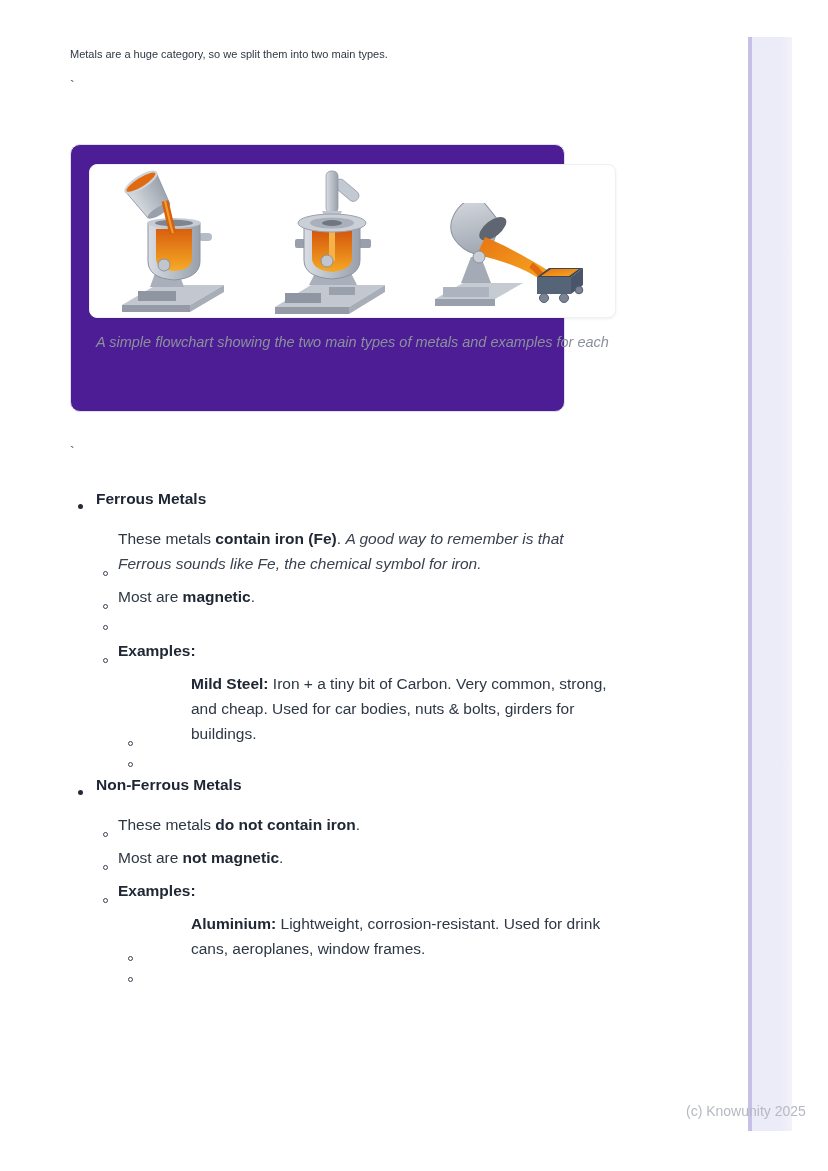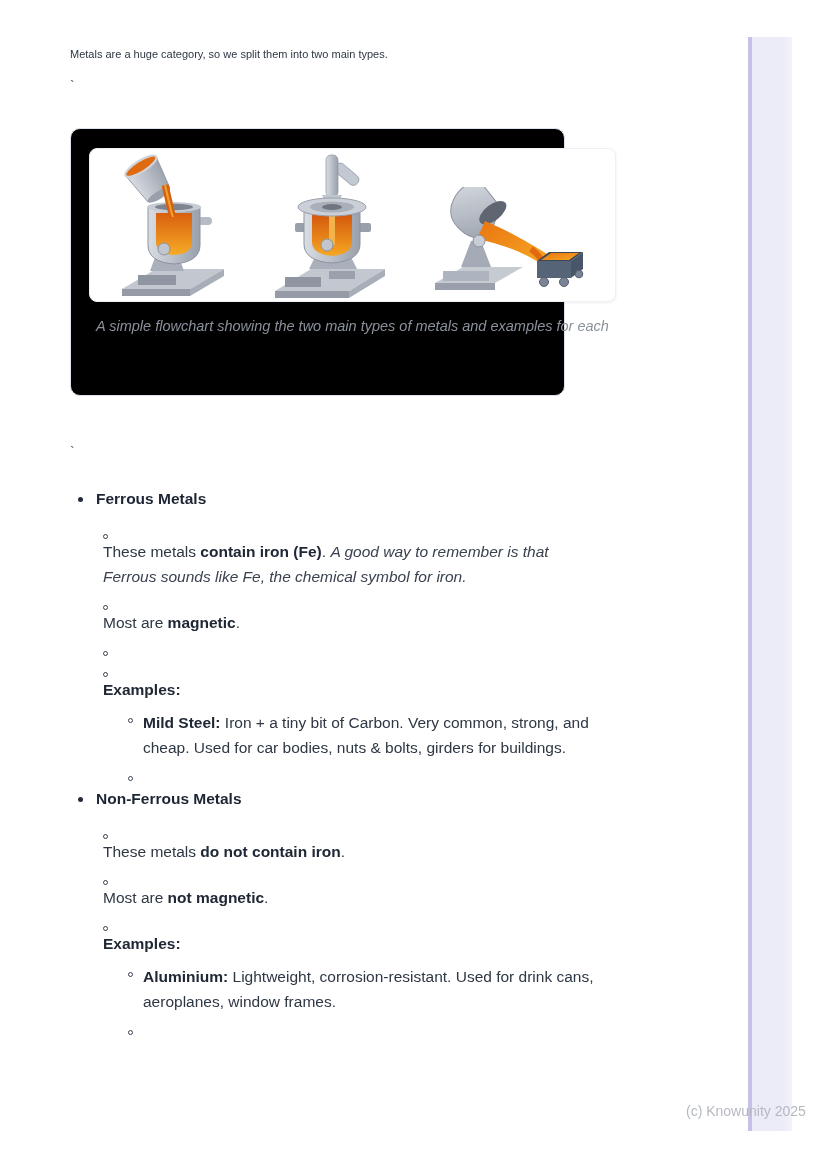--- a/index.html
+++ b/index.html
@@ -12,42 +12,42 @@
   .page { position:absolute; inset:0; }
 
   
   .intro { position:absolute; left:70px; top:42px; width:560px;
     font-size:11px; line-height:24px; color:#2e3744; }
   .tick { position:absolute; left:70px; font-size:14px; color:#4a5160; }
   .tick1 { top:78px; }
   .tick2 { top:444px; }
 
   
-  .figure-card { position:absolute; left:70px; top:128px; width:495px; height:268px;
-    background:#000000; border:1px solid #dbe2ec; border-radius:10px; }
+  .figure-card { position:absolute; left:70px; top:144px; width:495px; height:268px;
+    background:#4c1d95; border:1px solid #dbe2ec; border-radius:10px; }
   .image-panel { position:absolute; left:18px; top:19px; width:527px; height:154px;
     background:#ffffff; border:1px solid #eef0f4; border-radius:8px;
     box-shadow:0 1px 3px rgba(40,50,70,.08);
     display:flex; align-items:flex-end; justify-content:space-around;
     padding:4px 10px 2px 10px; overflow:hidden; }
   .caption { position:absolute; left:22px; top:186px; width:519px;
     text-align:center; font-style:italic; font-size:14.5px; line-height:22px;
     color:#8b919b; }
 
   
   .list-wrap { position:absolute; left:70px; top:489px; width:566px; }
-  .row { display:flex; align-items:flex-start; }
+  .row { display:flex; align-items:flex-end; }
   .marker { flex:0 0 auto; }
   .dot { width:5px; height:5px; border-radius:50%; background:#232b3a; margin:8px 13px 0 8px; }
   .ring { width:5px; height:5px; border-radius:50%; border:1.5px solid #39414f;
     background:transparent; margin:8px 10px 0 0; }
   .l1-title { margin-bottom:17px; }
   .l1-title .title { font-weight:bold; font-size:15.5px; line-height:20px; color:#1d2534; }
-  .l2 { padding-left:33px; margin-bottom:8px;flex-direction:column; }
-  .l3 { padding-left:58px; margin-bottom:8px; }
+  .l2 { padding-left:33px; margin-bottom:8px; }
+  .l3 { padding-left:58px; margin-bottom:8px;gap:48px; }
   .l2 .content { max-width:496px; }
   .l3 .content { max-width:478px; }
   .content { font-size:15.5px; line-height:25px; color:#2e3744; }
   .content b { font-weight:bold; color:#202836; }
   .content i { font-style:italic; color:#3a4250; }
   .nested { margin-top:4px; }
   .section-2 { margin-top:1px; }
 
   
   .scrollbar { position:absolute; left:748px; top:37px; width:44px; height:1094px;

